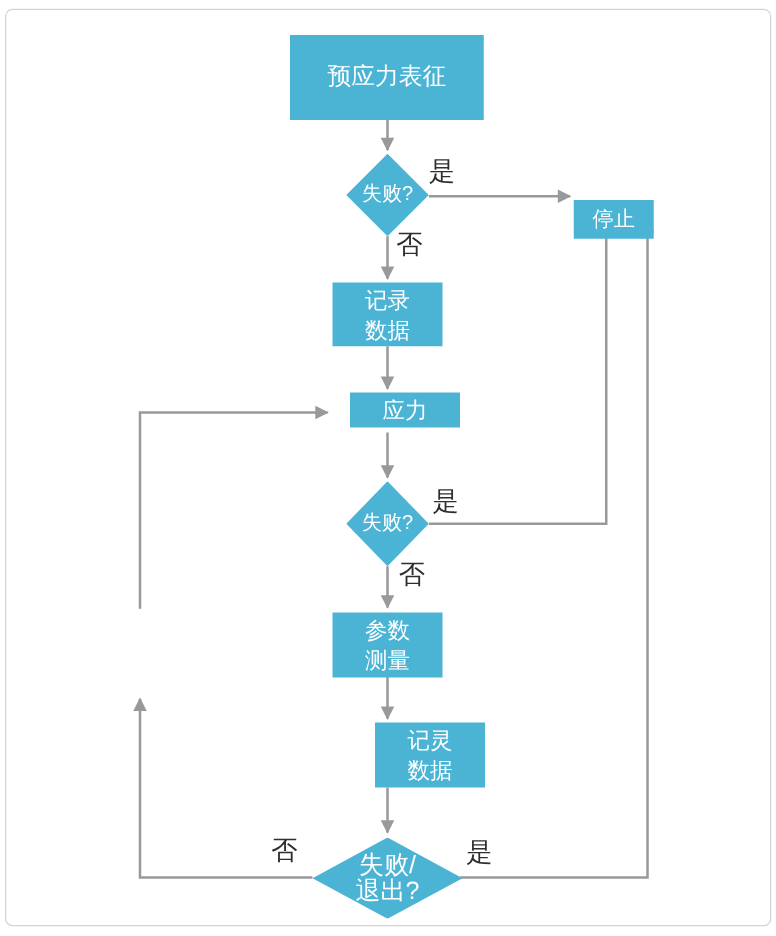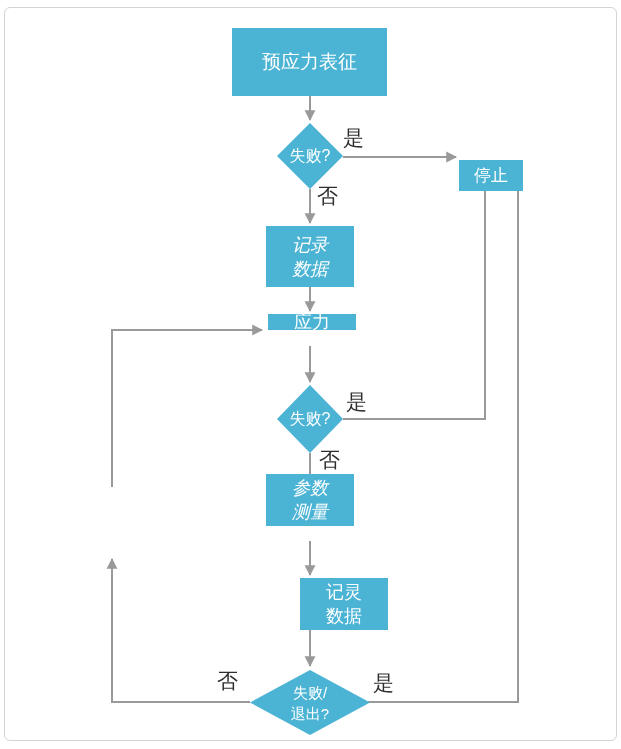--- a/index.html
+++ b/index.html
@@ -53,27 +53,27 @@
     box-sizing: border-box;
   }
   .diamond {
     clip-path: polygon(50% 0%, 100% 50%, 50% 100%, 0% 50%);
     font-size: 16px;
     line-height: 22px;
   }
   .node.start   { left: 232px; top: 28px;  width: 155px; height: 68px; font-size: 19px; }
   .node.d1      { left: 277px; top: 123px; width: 66px;  height: 66px; }
   .node.stop    { left: 459px; top: 142px; width: 64px;  height: 31px; font-size: 17px; margin-top: 18px; }
-  .node.record1 { left: 266px; top: 226px; width: 88px;  height: 61px; font-style: italic; }
-  .node.stress  { left: 268px; top: 314px; width: 88px;  height: 16px; }
+  .node.record1 { left: 266px; top: 226px; width: 88px;  height: 51px; }
+  .node.stress  { left: 280px; top: 314px; width: 88px;  height: 28px; }
   .node.d2      { left: 277px; top: 385px; width: 66px;  height: 68px; }
-  .node.param   { left: 266px; top: 474px; width: 88px;  height: 52px; font-style: italic; }
+  .node.param   { left: 266px; top: 490px; width: 88px;  height: 52px; }
   .node.record2 { left: 266px; top: 578px; width: 88px;  height: 52px; margin-left: 34px; }
   .node.recleft { left: 68px;  top: 487px; width: 88px;  height: 68px; font-size: 17px; }
-  .node.d3      { left: 250px; top: 670px; width: 120px; height: 65px; font-size: 15px; line-height: 21px; }
+  .node.d3      { left: 250px; top: 670px; width: 120px; height: 65px; font-size: 20px; line-height: 21px; }
   .edge-label {
     position: absolute;
     color: var(--label-text, #2e2e2e);
     font-size: 21px;
     line-height: 22px;
     white-space: nowrap;
   }
   .edge-label.yes1 { left: 343px; top: 127px; }
   .edge-label.no1  { left: 317px; top: 185px; }
   .edge-label.yes2 { left: 346px; top: 391px; }

